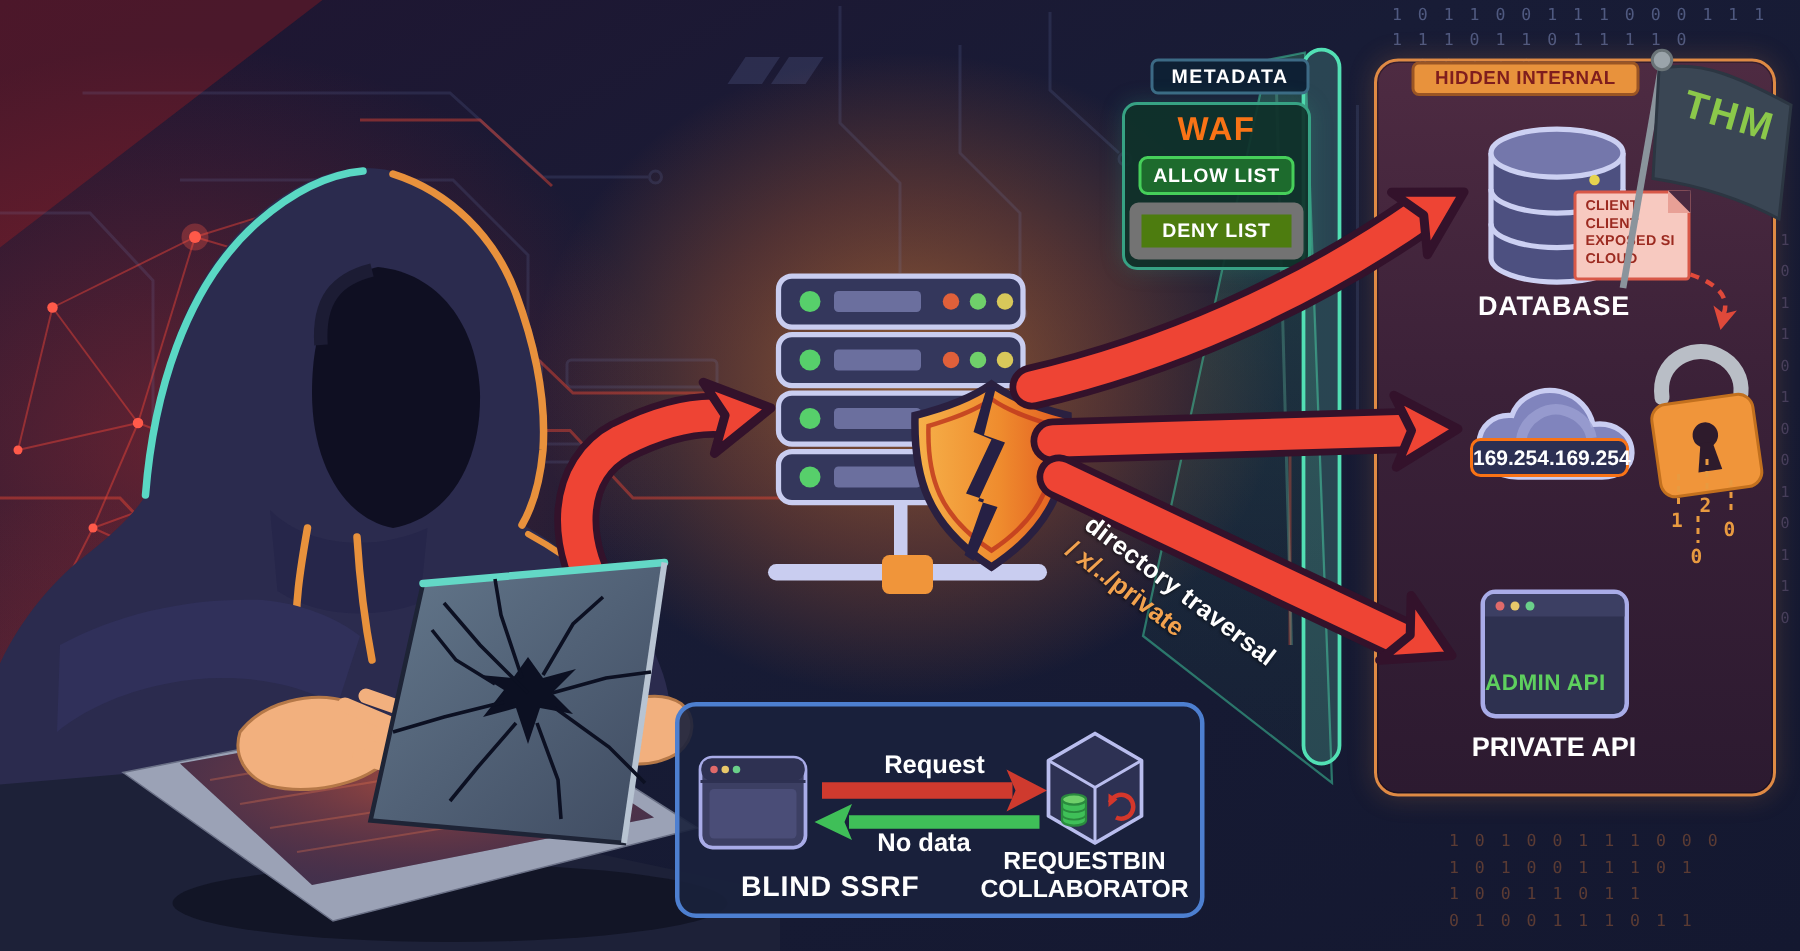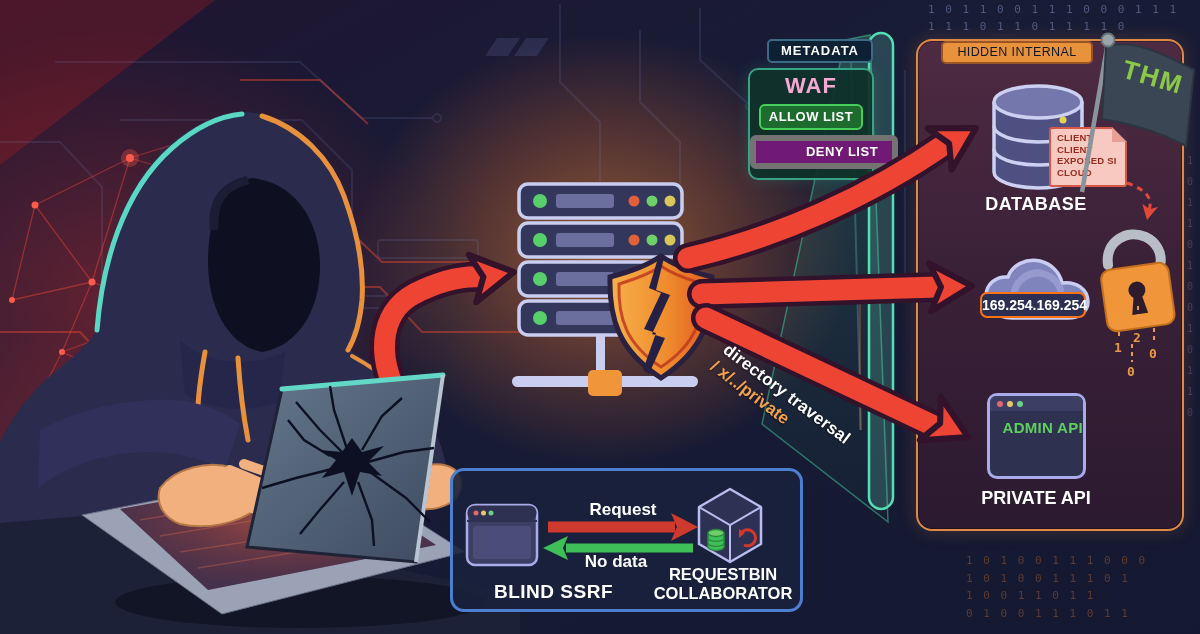--- a/index.html
+++ b/index.html
@@ -7,45 +7,45 @@
          font-family:"Liberation Sans",sans-serif;-webkit-font-smoothing:antialiased;}
   .abs{position:absolute;}
   svg.layer{position:absolute;left:0;top:0;}
   .txt{color:#fff;font-weight:bold;}
 
   
   .defense-tag{left:767px;top:39px;width:102px;height:20px;background:#0e2034;border:2px solid #3c6a85;
     border-radius:5px;color:#fff;font-weight:bold;font-size:13px;line-height:20px;text-align:center;letter-spacing:1px;}
   .waf-box{left:748px;top:68px;width:122px;height:108px;background:rgba(15,49,42,.93);
     border:2px solid #37a284;border-radius:10px;box-shadow:0 0 14px rgba(55,162,132,.25);}
-  .waf-title{margin-top:3px;text-align:center;font-size:22px;font-weight:bold;color:#f9a8d4;letter-spacing:1px;}
+  .waf-title{margin-top:3px;text-align:center;font-size:22px;font-weight:bold;color:#f97316;letter-spacing:1px;}
   .pill{margin:5px auto 0;width:100px;height:22px;line-height:22px;border-radius:6px;text-align:center;
     color:#fff;font-weight:bold;font-size:13px;letter-spacing:.5px;}
   .pill.allow{background:#1d6b2d;border:2px solid #46cf5a;}
-  .pill.deny{background:#701a75;border:6px solid #737373;padding-left:36px;}
+  .pill.deny{background:#4d7c0f;border:8px solid #737373;}
 
   
   .internal-panel{left:916px;top:39px;width:264px;height:488px;border:2.5px solid #df8a44;border-radius:16px;
     background:linear-gradient(180deg,#4e2b42 0%,#3b2138 45%,#2c1a30 100%);
     box-shadow:0 0 18px rgba(224,138,68,.22), inset 0 0 0 1px rgba(0,0,0,.3);}
   .internal-tag{left:941px;top:41px;width:148px;height:19px;background:#e8923c;border:2px solid #9a5524;
-    border-radius:5px;color:#0f172a;font-weight:normal;font-size:12.5px;line-height:19px;text-align:center;letter-spacing:.4px;}
+    border-radius:5px;color:#7f1d1d;font-weight:bold;font-size:12.5px;line-height:19px;text-align:center;letter-spacing:.4px;}
   .db-label{left:966px;top:194px;width:140px;text-align:center;font-size:18px;letter-spacing:.5px;}
   .note{left:1049px;top:127px;width:68px;height:53px;background:#f7c9c0;border:2px solid #d85848;border-radius:3px;
     padding:3px 0 0 6px;line-height:11.5px;}
   .note div{font-size:9.5px;font-weight:bold;color:#9c2a20;letter-spacing:.2px;}
   .note .fold{position:absolute;top:-2px;right:-2px;width:0;height:0;border-style:solid;border-width:0 15px 15px 0;
     border-color:#4a2940 #4a2940 #e8a096 #e8a096;}
   .ip-box{left:980px;top:292px;width:102px;height:22px;background:#2c2f52;border:2px solid #f97316;border-radius:7px;
     color:#fff;font-weight:bold;font-size:14px;line-height:22px;text-align:center;}
   .cloud-label{left:950px;top:326px;width:172px;text-align:center;font-size:17px;line-height:1.2;}
   .admin-window{left:987px;top:393px;width:93px;height:80px;border:3px solid #a9ace8;border-radius:10px;background:#2e3150;}
   .admin-titlebar{height:15px;background:#3c3f63;border-radius:6px 6px 0 0;display:flex;align-items:center;gap:4px;padding-left:7px;}
   .dot{width:6px;height:6px;border-radius:50%;}
-  .admin-text{margin-top:8px;text-align:right;font-size:15px;font-weight:bold;color:#5ecf5e;letter-spacing:.3px;}
+  .admin-text{margin-top:36px;text-align:left;font-size:15px;font-weight:bold;color:#5ecf5e;letter-spacing:.3px;}
   .api-label{left:961px;top:488px;width:150px;text-align:center;font-size:18px;}
 
   
   .server-label{left:528px;top:400px;width:160px;text-align:center;font-size:26px;letter-spacing:.5px;}
   .traversal{left:731px;top:340px;width:220px;transform:rotate(37deg);transform-origin:left top;
     text-shadow:0 1px 2px rgba(0,0,0,.6);}
   .traversal .l1{font-size:17px;font-weight:bold;color:#fff;letter-spacing:.3px;}
   .traversal .l2{font-size:17px;font-weight:bold;color:#f2a24e;margin-top:1px;}
 
   

